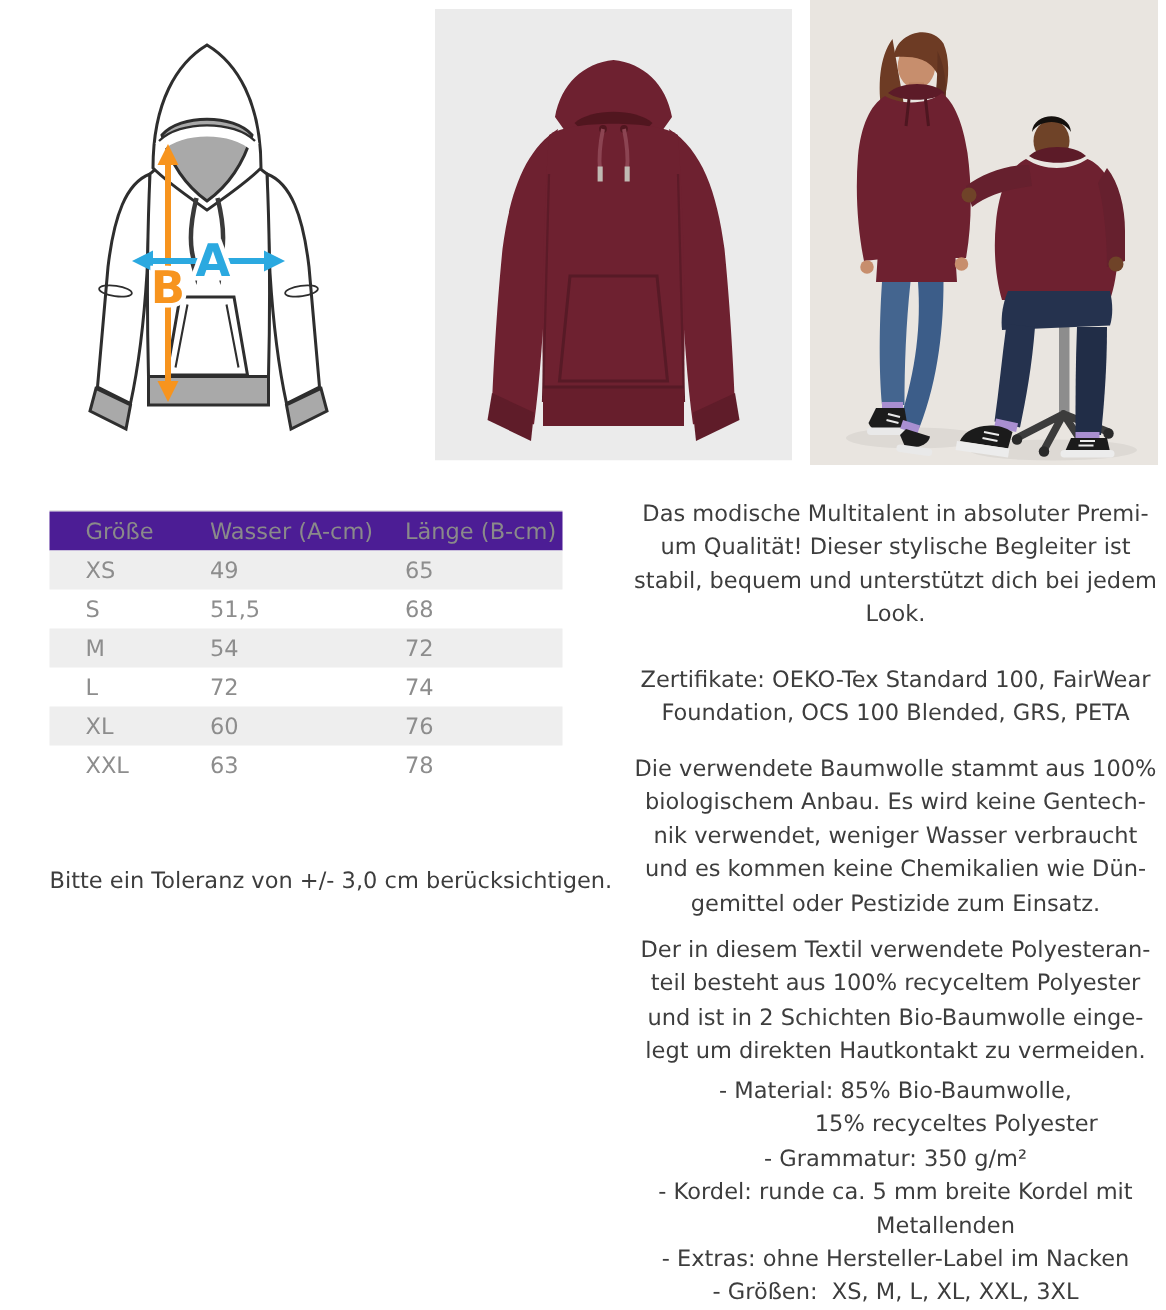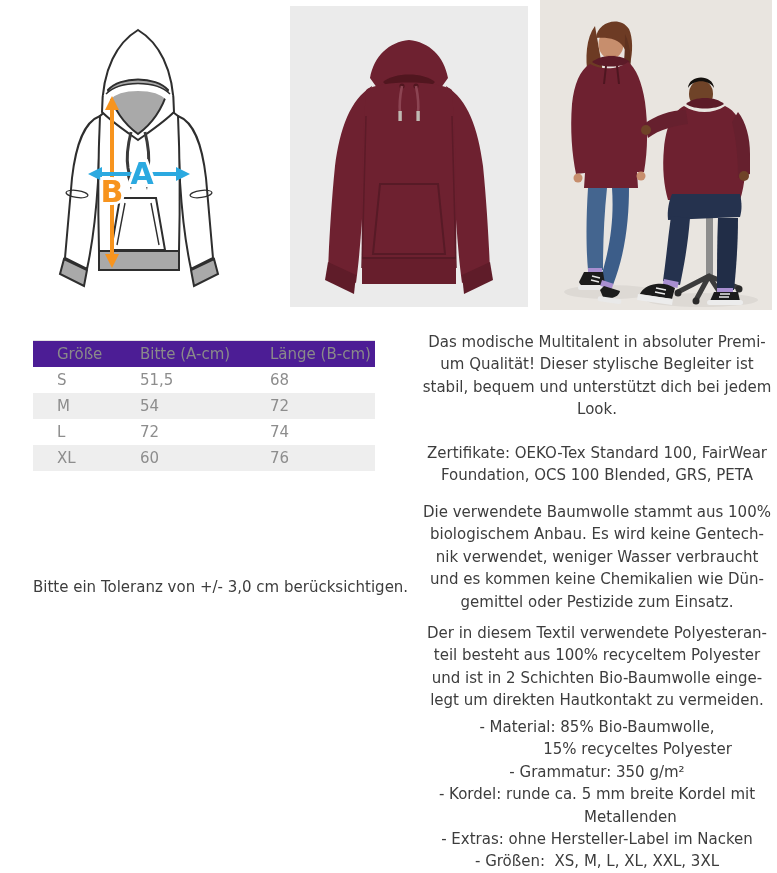--- a/index.html
+++ b/index.html
@@ -171,42 +171,52 @@
       <path d="M174,292 L198,292 L200,301 L170,301 Z" fill="#1b1b1b"></path>
       <rect x="167" y="300" width="36" height="5" rx="2.5" fill="#ececec"></rect>
       <path d="M180,294 L190,294 M179,297 L189,297" stroke="#ececec" stroke-width="1.4"></path>
     </g>
   </svg>
 </div>
 
 <div class="abs" id="size-table">
   <div class="tr head">
     <div>Größe</div>
-    <div>Bitte (A-cm)</div>
+    <div>Wasser (A-cm)</div>
     <div>Länge (B-cm)</div>
+  </div>
+  <div class="tr alt">
+    <div>XS</div>
+    <div>49</div>
+    <div>65</div>
   </div>
   <div class="tr">
     <div>S</div>
     <div>51,5</div>
     <div>68</div>
   </div>
   <div class="tr alt">
     <div>M</div>
     <div>54</div>
     <div>72</div>
   </div>
   <div class="tr">
     <div>L</div>
     <div>72</div>
     <div>74</div>
   </div>
   <div class="tr alt">
     <div>XL</div>
     <div>60</div>
     <div>76</div>
+  </div>
+  <div class="tr">
+    <div>XXL</div>
+    <div>63</div>
+    <div>78</div>
   </div>
 </div>
 
 <div class="abs" id="tolerance-note">Bitte ein Toleranz von +/- 3,0 cm berücksichtigen.</div>
 
 <div class="para" id="para-0">Das modische Multitalent in absoluter Premi-
 um Qualität! Dieser stylische Begleiter ist
 stabil, bequem und unterstützt dich bei jedem
 Look.</div>
 <div class="para" id="para-1">Zertifikate: OEKO-Tex Standard 100, FairWear

